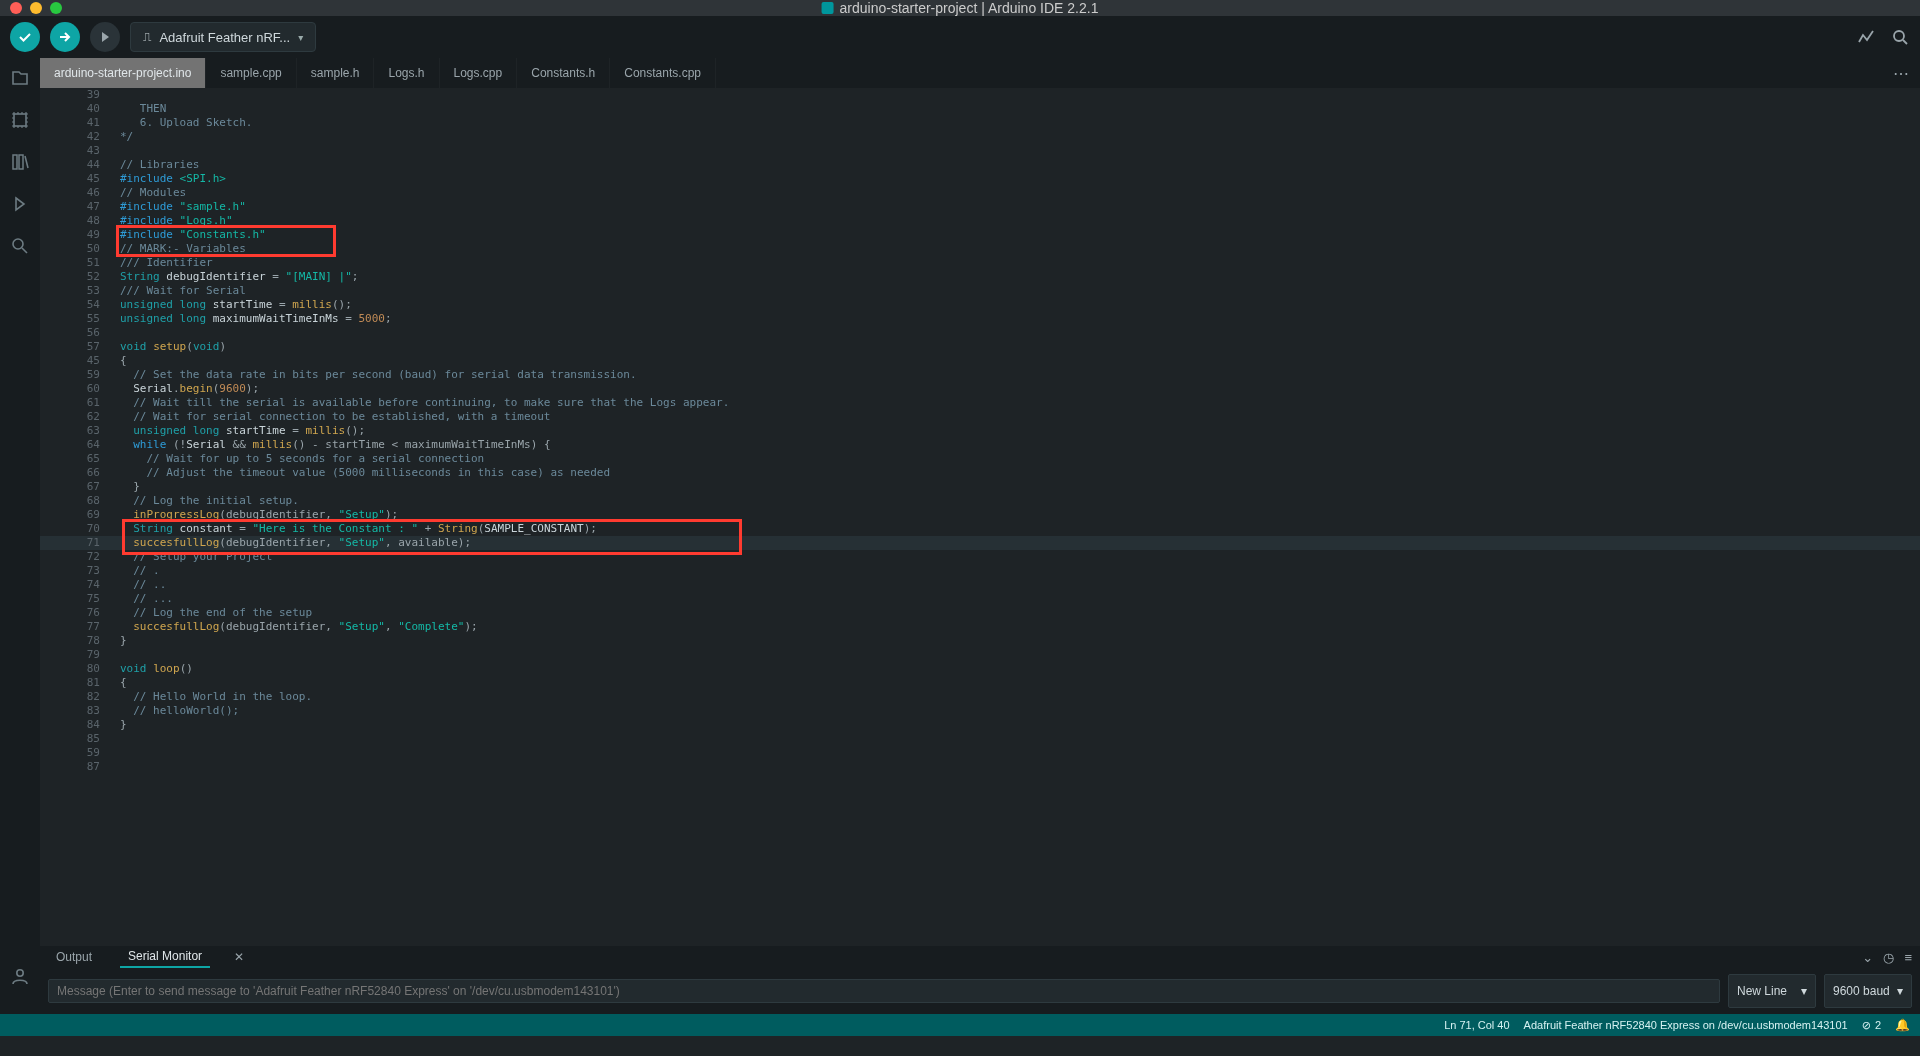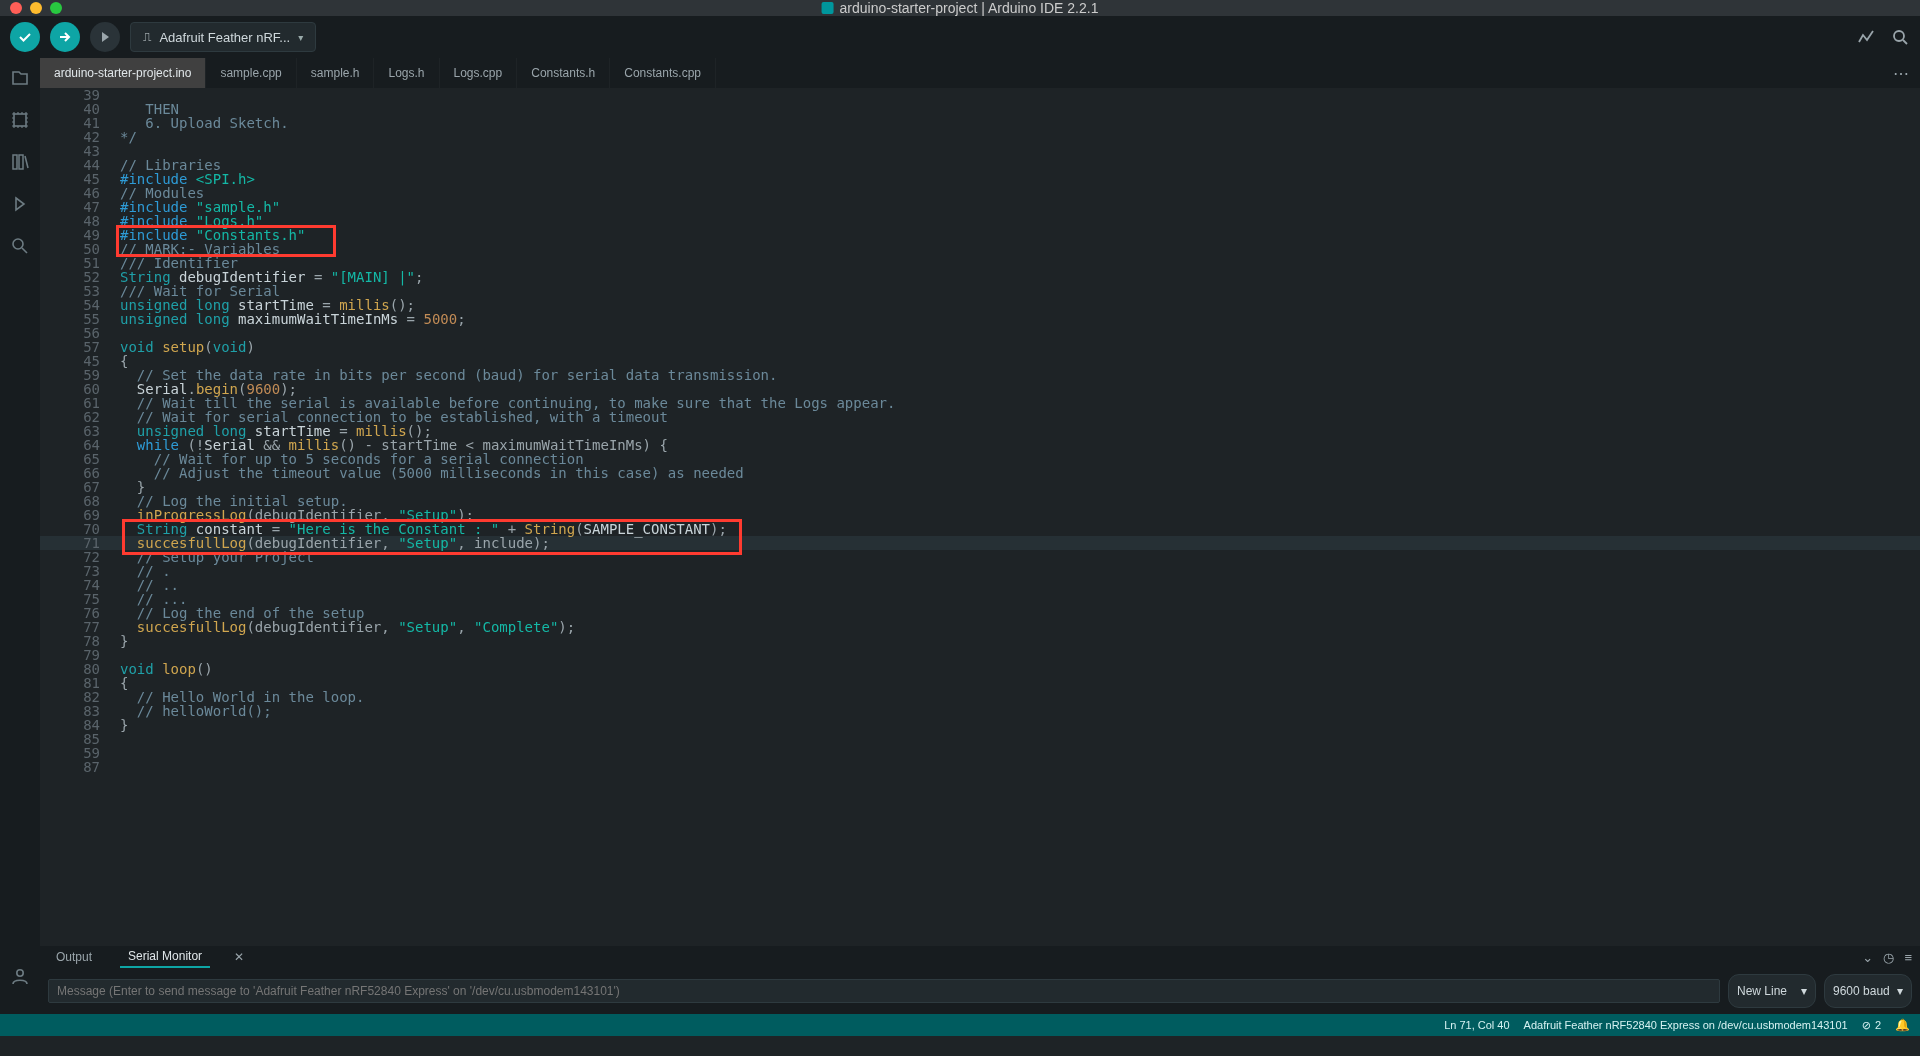--- a/index.html
+++ b/index.html
@@ -54,27 +54,27 @@
 
 .editor-region { flex: 1; display: flex; flex-direction: column; background: #1e2326; }
 .tabs {
   height: 30px; display: flex; align-items: stretch; background: #171c1f;
   font-size: 12px;
 }
 .tab {
   padding: 0 14px; display: flex; align-items: center; color: #9aa5ab;
   border-right: 1px solid #1e2326;
 }
-.tab.active { background: #404040; color: #e0e6e9; }
+.tab.active { background: #737373; color: #e0e6e9; }
 .tabs-right { margin-left: auto; display: flex; align-items: center; padding-right: 10px; color: #9aa5ab; }
 .ellipsis { font-size: 16px; letter-spacing: 1px; }
 
 .code-scroll { flex: 1; overflow: hidden; position: relative; }
 .code {
-  font-family: "Menlo", "Consolas", monospace; font-size: 14px; line-height: 14px;
+  font-family: "Menlo", "Consolas", monospace; font-size: 11px; line-height: 14px;
   padding-left: 0; position: relative;
 }
 .line { display: flex; height: 14px; white-space: pre; }
 .gutter {
   width: 78px; text-align: right; padding-right: 18px; color: #5a646b;
   user-select: none; flex-shrink: 0;
 }
 .linecontent { flex: 1; padding-left: 2px; }
 .line.cursorline { background: #263035; }
 
@@ -103,21 +103,21 @@
 .serial-bar {
   flex: 1; display: flex; align-items: center; gap: 8px; padding: 6px 8px;
   font-size: 12px;
 }
 .msg-input {
   flex: 1; background: #222a2e; border: 1px solid #2e3a3f; color: #7d8a91;
   height: 24px; padding: 0 8px; border-radius: 2px; font-size: 12px;
 }
 .sel {
   background: #222a2e; border: 1px solid #2e3a3f; color: #cfd8dc;
-  height: 24px; padding: 16px 8px; border-radius: 11px; font-size: 12px;
+  height: 24px; padding: 16px 8px; border-radius: 2px; font-size: 12px;
   display: flex; align-items: center; gap: 6px; min-width: 88px;
   justify-content: space-between;
 }
 
 .statusbar {
   height: 22px; background: #005c5f; color: #d6f2f2; font-size: 11px;
   display: flex; align-items: center; padding: 0 10px; gap: 14px;
 }
 .statusbar .right { margin-left: auto; display: flex; gap: 14px; align-items: center; }
 .sb-item { display: flex; align-items: center; gap: 4px; }
@@ -257,21 +257,21 @@
           <div class="line"><span class="gutter">61</span><span class="linecontent"><span class="c-comment">  // Wait till the serial is available before continuing, to make sure that the Logs appear.</span></span></div>
           <div class="line"><span class="gutter">62</span><span class="linecontent"><span class="c-comment">  // Wait for serial connection to be established, with a timeout</span></span></div>
           <div class="line"><span class="gutter">63</span><span class="linecontent"><span class="c-type">  unsigned long </span><span class="c-ident">startTime </span><span class="c-punct">= </span><span class="c-func">millis</span><span class="c-punct">();</span></span></div>
           <div class="line"><span class="gutter">64</span><span class="linecontent"><span class="c-keyword">  while </span><span class="c-punct">(!</span><span class="c-ident">Serial </span><span class="c-punct">&amp;&amp; </span><span class="c-func">millis</span><span class="c-punct">() - startTime &lt; maximumWaitTimeInMs) {</span></span></div>
           <div class="line"><span class="gutter">65</span><span class="linecontent"><span class="c-comment">    // Wait for up to 5 seconds for a serial connection</span></span></div>
           <div class="line"><span class="gutter">66</span><span class="linecontent"><span class="c-comment">    // Adjust the timeout value (5000 milliseconds in this case) as needed</span></span></div>
           <div class="line"><span class="gutter">67</span><span class="linecontent"><span class="c-punct">  }</span></span></div>
           <div class="line"><span class="gutter">68</span><span class="linecontent"><span class="c-comment">  // Log the initial setup.</span></span></div>
           <div class="line"><span class="gutter">69</span><span class="linecontent"><span class="c-func">  inProgressLog</span><span class="c-punct">(debugIdentifier, </span><span class="c-string">"Setup"</span><span class="c-punct">);</span></span></div>
           <div class="line"><span class="gutter">70</span><span class="linecontent"><span class="c-type">  String </span><span class="c-ident">constant </span><span class="c-punct">= </span><span class="c-string">"Here is the Constant : "</span><span class="c-punct"> + </span><span class="c-func">String</span><span class="c-punct">(</span><span class="c-ident">SAMPLE_CONSTANT</span><span class="c-punct">);</span></span></div>
-          <div class="line cursorline"><span class="gutter">71</span><span class="linecontent"><span class="c-func">  succesfullLog</span><span class="c-punct">(debugIdentifier, </span><span class="c-string">"Setup"</span><span class="c-punct">, include);</span></span></div>
+          <div class="line cursorline"><span class="gutter">71</span><span class="linecontent"><span class="c-func">  succesfullLog</span><span class="c-punct">(debugIdentifier, </span><span class="c-string">"Setup"</span><span class="c-punct">, available);</span></span></div>
           <div class="line"><span class="gutter">72</span><span class="linecontent"><span class="c-comment">  // Setup your Project</span></span></div>
           <div class="line"><span class="gutter">73</span><span class="linecontent"><span class="c-comment">  // .</span></span></div>
           <div class="line"><span class="gutter">74</span><span class="linecontent"><span class="c-comment">  // ..</span></span></div>
           <div class="line"><span class="gutter">75</span><span class="linecontent"><span class="c-comment">  // ...</span></span></div>
           <div class="line"><span class="gutter">76</span><span class="linecontent"><span class="c-comment">  // Log the end of the setup</span></span></div>
           <div class="line"><span class="gutter">77</span><span class="linecontent"><span class="c-func">  succesfullLog</span><span class="c-punct">(debugIdentifier, </span><span class="c-string">"Setup"</span><span class="c-punct">, </span><span class="c-string">"Complete"</span><span class="c-punct">);</span></span></div>
           <div class="line"><span class="gutter">78</span><span class="linecontent"><span class="c-punct">}</span></span></div>
           <div class="line"><span class="gutter">79</span><span class="linecontent"><span></span></span></div>
           <div class="line"><span class="gutter">80</span><span class="linecontent"><span class="c-type">void </span><span class="c-func">loop</span><span class="c-punct">()</span></span></div>
           <div class="line"><span class="gutter">81</span><span class="linecontent"><span class="c-punct">{</span></span></div>

